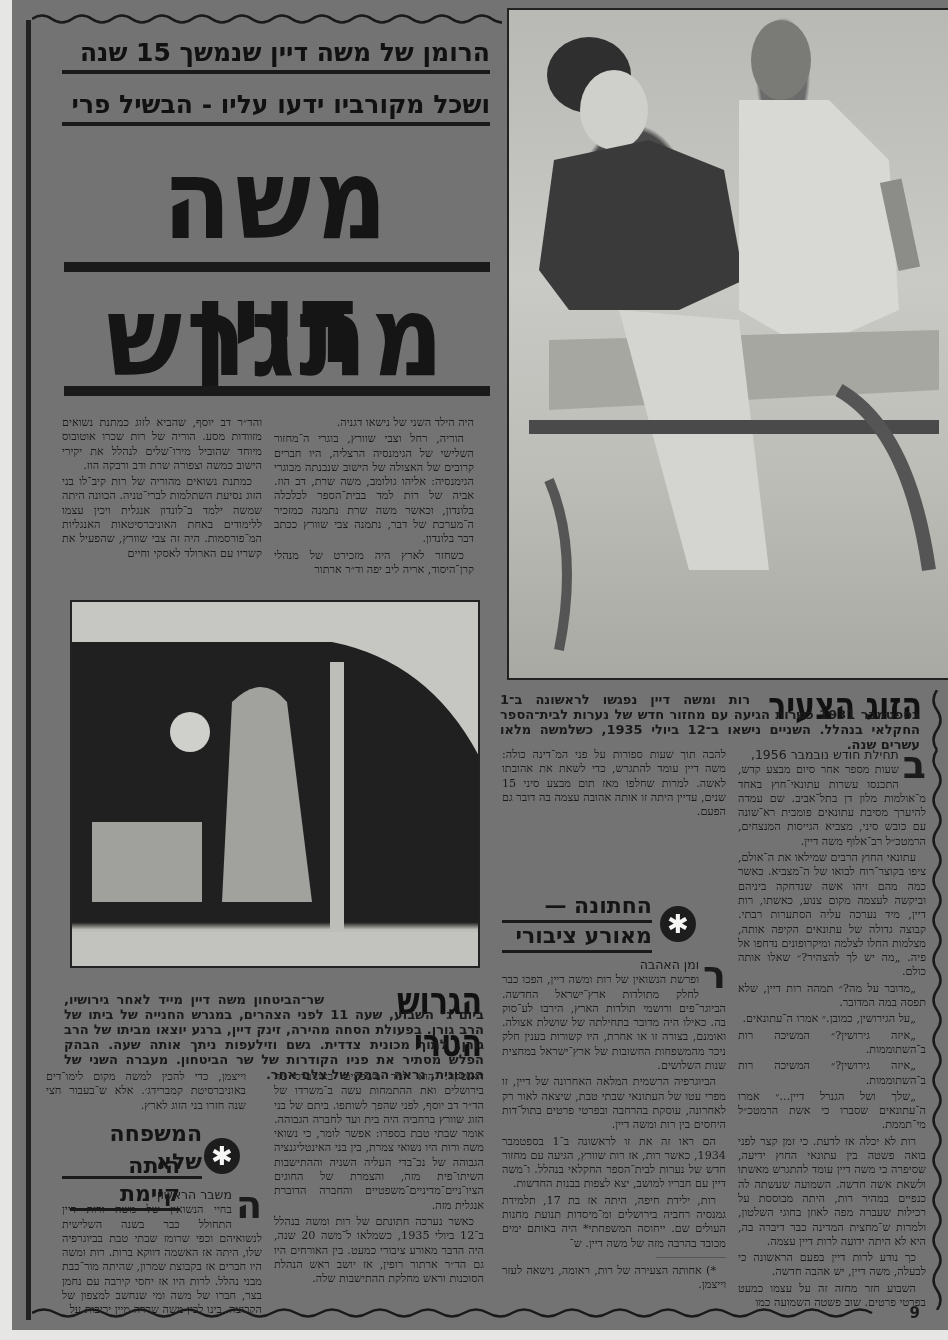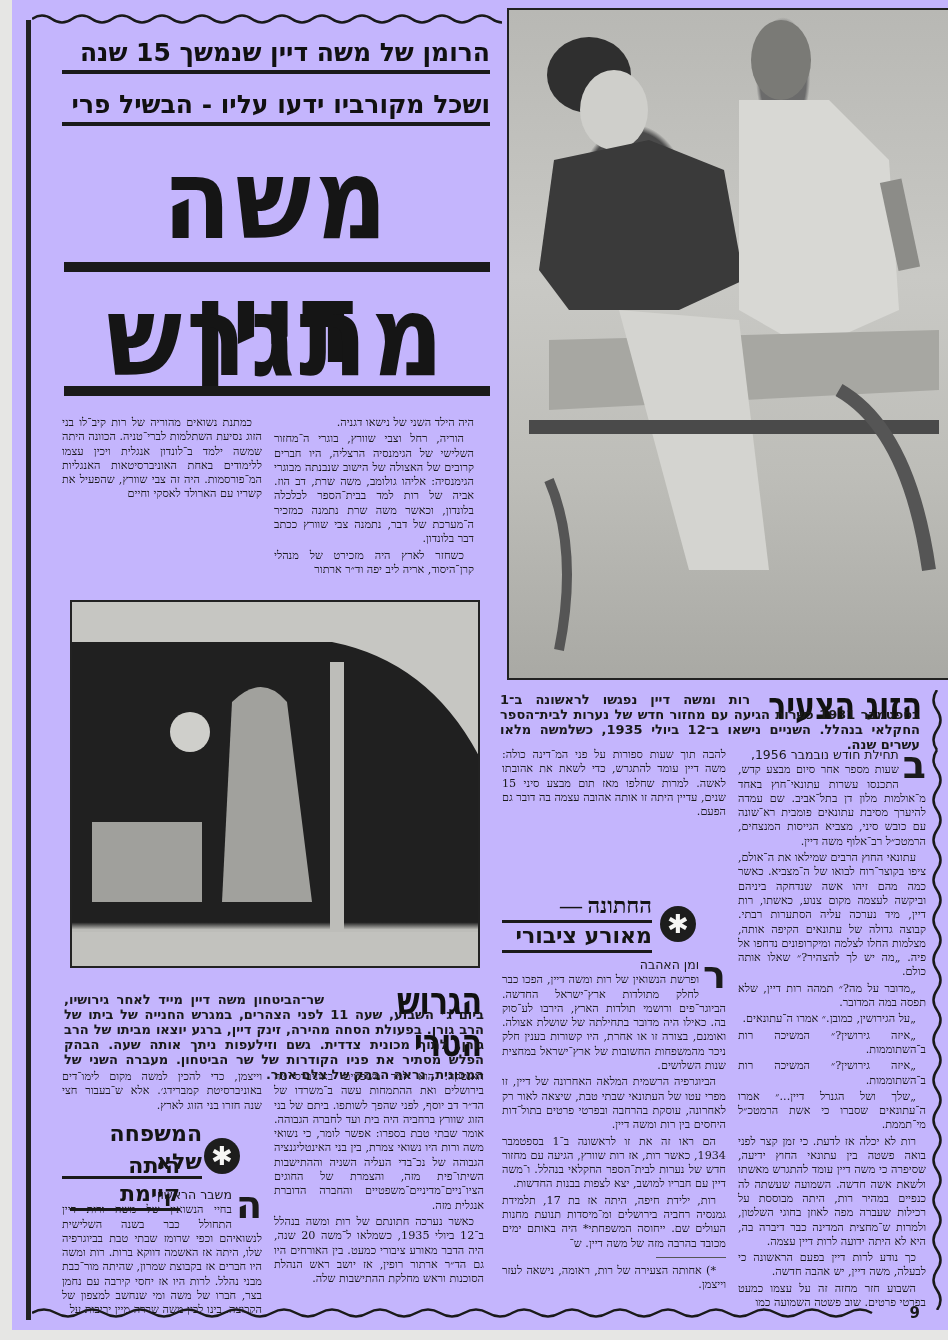--- a/index.html
+++ b/index.html
@@ -1,21 +1,21 @@
 <!DOCTYPE html>
 <html><head>
 <meta charset="utf-8">
 <style>
   * { box-sizing: border-box; margin: 0; padding: 0; }
   body {
     width: 948px; height: 1340px; background: #e6e6e4; position: relative; overflow: hidden;
     font-family: "DejaVu Serif", serif; color: #1a1a1a;
   }
   .page {
-    position: absolute; left: 12px; top: 0; width: 936px; height: 1330px; background: #c4b5fd;
+    position: absolute; left: 12px; top: 0; width: 936px; height: 1330px; background: #737373;
   }
   .left-rule { position: absolute; left: 14px; top: 20px; width: 5px; height: 1300px; background: #222; }
   .wave-top, .wave-bottom { position: absolute; height: 14px; }
   .wave-top { left: 20px; top: 12px; width: 470px; }
   .wave-bottom { left: 20px; bottom: 10px; width: 900px; }
   .kicker {
     position: absolute; left: 50px; width: 428px; font-family: "DejaVu Sans", sans-serif;
     font-weight: bold; font-size: 25px; line-height: 34px; letter-spacing: 0px; border-bottom: 4px solid #1a1a1a;
     white-space: nowrap; text-align: right; direction: rtl; color: #111;
   }
@@ -92,20 +92,21 @@
   <div class="mega-rule" style="top:262px"></div>
   <div class="mega mega2">מתגרש</div>
   <div class="mega-rule" style="top:386px"></div>
 
   <div class="col body-text" style="left:262px; top:416px; width:200px;">
     <p class="noindent">היה הילד השני של נישאו דגניה.</p>
     <p>הוריה, רחל וצבי שוורץ, בוגרי ה־מחזור השלישי של הגימנסיה הרצליה, היו חברים קרובים של האצולה של הישוב שנבנתה מבוגרי הגימנסיה: אליהו גולומב, משה שרת, דב הוז. אביה של רות למד בבית־הספר לכלכלה בלונדון, וכאשר משה שרת נתמנה כמזכיר ה־מערכת של דבר, נתמנה צבי שוורץ ככתב דבר בלונדון.</p>
     <p>כשחזר לארץ היה מזכירט של מנהלי קרן־היסוד, אריה ליב יפה וד״ר ארתור</p>
   </div>
   <div class="col body-text" style="left:50px; top:416px; width:200px;">
+    <p class="noindent">והד״ר דב יוסף, שהביא לזוג כמתנת נשואים מזוודות מסע. הוריה של רות שכרו אוטובוס מיוחד שהוביל מירו־שלים לנהלל את יקירי הישוב כמשה וצפורה שרת ודב ורבקה הוז.</p>
     <p>כמתנת נשואים מהוריה של רות קיב־לו בני הזוג נסיעת השתלמות לברי־טניה. הכוונה היתה שמשה ילמד ב־לונדון אנגלית ויכין עצמו ללימודים באחת האוניברסיטאות האנגליות המ־פורסמות. היה זה צבי שוורץ, שהפעיל את קשריו עם הארולד לאסקי וחיים</p>
   </div>
 
   <div class="photo photo1" title="רות ומשה דיין, תמונה משנות השלושים">
     <svg width="446" height="672" viewBox="0 0 446 672">
       <ellipse cx="80" cy="65" rx="42" ry="38" fill="#2f2f2f"></ellipse>
       <ellipse cx="105" cy="100" rx="34" ry="40" fill="#cfcfcb"></ellipse>
       <path d="M45,150 L140,130 L215,160 L235,270 L170,300 L60,300 L30,260 Z" fill="#3a3a3a"></path>
       <ellipse cx="272" cy="50" rx="30" ry="40" fill="#7a7a76"></ellipse>
       <path d="M230,90 L320,90 L380,150 L390,300 L300,340 L230,300 Z" fill="#d8d8d4"></path>
@@ -142,21 +143,21 @@
     <p>„איזה גירושין?״ המשיכה רות ב־השתוממות.</p>
     <p>„שלך ושל הגנרל דיין...״ אמרו ה־עתונאים שסברו כי אשת הרמטכ״ל מי־תממת.</p>
     <p>רות לא יכלה אז לדעת. כי זמן קצר לפני בואה פשטה בין עתונאי החוץ ידיעה, שסיפרה כי משה דיין עומד להתגרש מאשתו ולשאת אשה חדשה. השמועה שעשתה לה כנפיים במהיר רות, היתה מבוססת על רכילות שעברה מפה לאוזן בחוגי השלטון, ולמרות ש־מחצית המדינה כבר דיברה בה, היא לא היתה ידועה לרות דיין עצמה.</p>
     <p>כך נודע לרות דיין בפעם הראשונה כי לבעלה, משה דיין, יש אהבה חדשה.</p>
     <p>השבוע חזר מחזה זה על עצמו כמעט בפרטי פרטים. שוב פשטה השמועה כמו</p>
   </div>
 
   <div class="col body-text" style="left:490px; top:748px; width:224px;">
     <p class="noindent">להבה תוך שעות ספורות על פני המ־דינה כולה: משה דיין עומד להתגרש, כדי לשאת את אהובתו לאשה. למרות שחלפו מאז תום מבצע סיני 15 שנים, עדיין היתה זו אותה אהובה עצמה בה דובר גם הפעם.</p>
   </div>
-  <div class="sub-head" style="left:490px; top:892px; width:150px;font-family:Liberation Serif, serif;">החתונה —</div>
+  <div class="sub-head" style="left:490px; top:892px; width:150px;">החתונה —</div>
   <div class="sub-head" style="left:490px; top:922px; width:150px;">מאורע ציבורי</div>
   <div class="star-badge" style="left:648px; top:906px;">✱</div>
   <div class="col body-text" style="left:490px; top:958px; width:224px;">
     <span class="drop-cap">ר</span>
     <span class="lead-bold">ומן האהבה</span>
     <p class="noindent">ופרשת הנשואין של רות ומשה דיין, הפכו כבר לחלק מתולדות ארץ־ישראל החדשה. הביוגר־פים ורושמי תולדות הארץ, הירבו לע־סוק בה. כאילו היה מדובר בתחילתה של שושלת אצולה. ואומנם, בצורה זו או אחרת, היו קשורות בענין חלק ניכר מהמשפחות החשובות של ארץ־ישראל במחצית שנות השלושים.</p>
     <p>הביוגרפיה הרשמית המלאה האחרונה של דיין, זו מפרי עטו של העתונאי שבתי טבת, שיצאה לאור רק לאחרונה, עוסקת בהרחבה ובפרטי פרטים בתול־דות היחסים בין רות ומשה דיין.</p>
     <p>הם ראו זה את זו לראשונה ב־1 בספטמבר 1934, כאשר רות, אז רות שוורץ, הגיעה עם מחזור חדש של נערות לבית־הספר החקלאי בנהלל. ו־משה דיין עם חבריו למושב, יצא לצפות בבנות החדשות.</p>
     <p>רות, ילידת חיפה, היתה אז בת 17, תלמידת גמנסיה רחביה בירושלים ומ־מיסדות תנועת מחנות העולים שם. ייחוסה המשפחתי* היה באותם ימים מכובד בהרבה מזה של משה דיין. ש־</p>
     <div class="footnote-rule"></div>
@@ -174,21 +175,21 @@
     </svg>
   </div>
 
   <div class="caption-head" style="left:320px; top:990px; width:150px; font-size:30px; line-height:32px; text-align:right;">הגרוש הטרי</div>
   <div class="caption-text" style="left:52px; top:992px; width:420px; text-indent:160px;">שר־הביטחון משה דיין מייד לאחר גירושיו, ביום ג׳ השבוע, שעה 11 לפני הצהרים, במגרש החנייה של ביתו של הרב גורן. בפעולת הסחה מהירה, זינק דיין, ברגע יוצאו מביתו של הרב גורן, לתוך מכונית צדדית. גשם וזילעפות ניתך אותה שעה. הבהק הפלש מסתיר את פניו הקודרות של שר הביטחון. מעברה השני של המכונית, נראה הבהק של צלם אחר.</div>
 
   <div class="col body-text" style="left:262px; top:1070px; width:210px;">
     <p class="noindent">האנטקה. הוא למד משפטים באוניברסי־טה בירושלים ואת ההתמחות עשה ב־משרדו של הד״ר דב יוסף, לפני שהפך לשותפו. ביתם של בני הזוג שוורץ ברחביה היה בית ועד לחברה הגבוהה. אומר שבתי טבת בספרו: אפשר לומר, כי נשואי משה ורות היו נשואי צמרת, בין בני האינטליגנציה הגבוהה של נכ־בדי העליה השניה וההתישבות השיתו־פית מזה, והצמרת של החוגים הציו־ניים־מדיניים־משפטיים והחברה הדוברת אנגלית מזה.</p>
     <p>כאשר נערכה חתונתם של רות ומשה בנהלל ב־12 ביולי 1935, כשמלאו ל־משה 20 שנה, היה הדבר מאורע ציבורי כמעט. בין האורחים היו גם הד״ר ארתור רופין, אז יושב ראש הנהלת הסוכנות וראש מחלקת ההתישבות שלה.</p>
   </div>
-  <div class="col body-text" style="left:50px; top:1070px; width:200px;">
+  <div class="col body-text" style="left:34px; top:1070px; width:200px;">
     <p class="noindent">וייצמן, כדי להכין למשה מקום לימו־דים באוניברסיטת קמברידג׳. אלא ש־בעבור חצי שנה חזרו בני הזוג לארץ.</p>
   </div>
   <div class="sub-head" style="left:50px; top:1120px; width:140px;">המשפחה שלא</div>
   <div class="sub-head" style="left:58px; top:1152px; width:110px;">היתה קיימת</div>
   <div class="star-badge" style="left:192px; top:1138px;">✱</div>
   <div class="col body-text" style="left:50px; top:1188px; width:200px;">
     <span class="drop-cap">ה</span>
     <span class="lead-bold">משבר הראשון</span>
     <p class="noindent">בחיי הנשואין של משה ורות דיין התחולל כבר בשנה השלישית לנשואיהם וכפי שרומז שבתי טבת בביוגרפיה שלו, היתה אז האשמה דווקא ברות. רות ומשה היו חברים אז בקבוצת שמרון, שהיתה מור־כבת מבני נהלל. לרות היו אז יחסי קירבה עם נחמן בצר, חברו של משה ומי שנחשב למצפון של הקבוצה. בינו לבין משה שררה מיין יריבות על</p>
   </div>

